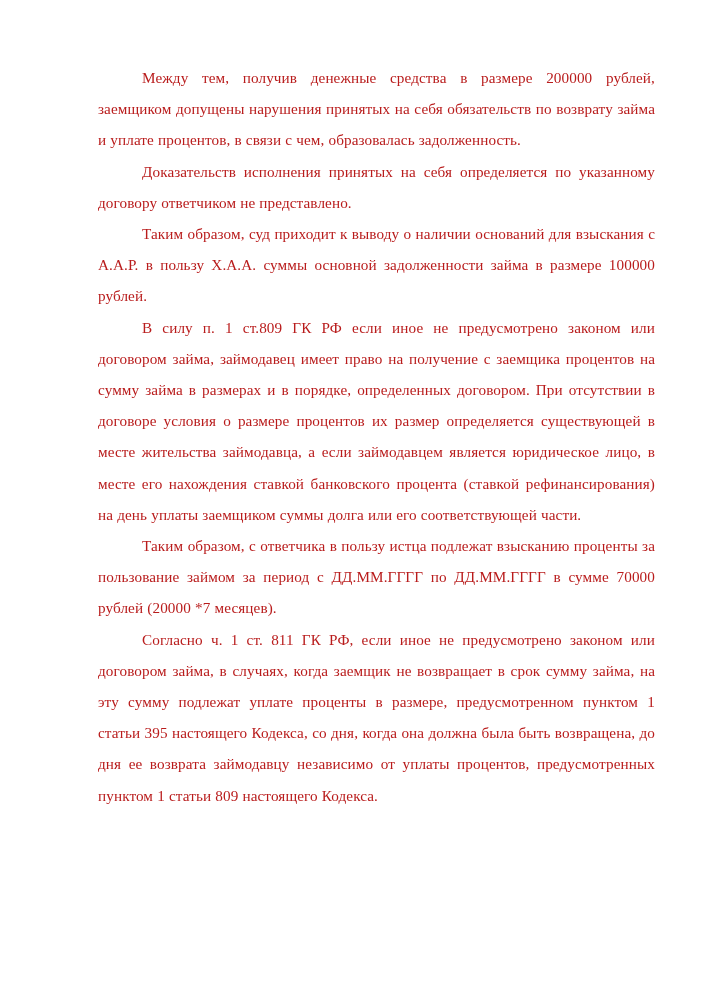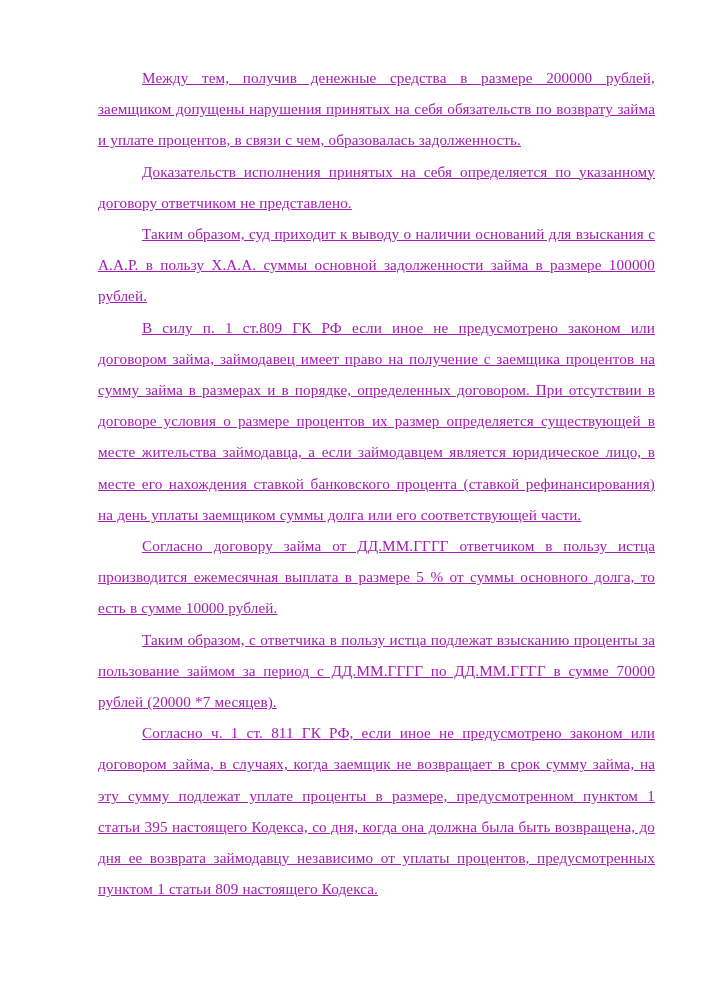--- a/index.html
+++ b/index.html
@@ -26,33 +26,31 @@
   }
   p.para {
     margin: 0 0 0 0;
     text-indent: 44px;
     text-align: justify;
     text-justify: inter-word;
     font-size: 15.2px;
     line-height: 31.2px;
     letter-spacing: 0.1px;
     word-spacing: 0.2px;
-    color: #a21caf;
-    text-decoration: underline;
+    color: #b91c1c;
   }
   p.para:last-child {
     margin-bottom: 12px;
   }
 </style>
 </head>
 <body>
 
 <div class="page">
   <div class="doc-body">
     <p class="para">Между тем, получив денежные средства в размере 200000 рублей, заемщиком допущены нарушения принятых на себя обязательств по возврату займа и уплате процентов, в связи с чем, образовалась задолженность.</p>
     <p class="para">Доказательств исполнения принятых на себя определяется по указанному договору ответчиком не представлено.</p>
     <p class="para">Таким образом, суд приходит к выводу о наличии оснований для взыскания с А.А.Р. в пользу Х.А.А. суммы основной задолженности займа в размере 100000 рублей.</p>
     <p class="para">В силу п. 1 ст.809 ГК РФ если иное не предусмотрено законом или договором займа, займодавец имеет право на получение с заемщика процентов на сумму займа в размерах и в порядке, определенных договором. При отсутствии в договоре условия о размере процентов их размер определяется существующей в месте жительства займодавца, а если займодавцем является юридическое лицо, в месте его нахождения ставкой банковского процента (ставкой рефинансирования) на день уплаты заемщиком суммы долга или его соответствующей части.</p>
-    <p class="para">Согласно договору займа от ДД.ММ.ГГГГ ответчиком в пользу истца производится ежемесячная выплата в размере 5 % от суммы основного долга, то есть в сумме 10000 рублей.</p>
     <p class="para">Таким образом, с ответчика в пользу истца подлежат взысканию проценты за пользование займом за период с ДД.ММ.ГГГГ по ДД.ММ.ГГГГ в сумме 70000 рублей (20000 *7 месяцев).</p>
     <p class="para">Согласно ч. 1 ст. 811 ГК РФ, если иное не предусмотрено законом или договором займа, в случаях, когда заемщик не возвращает в срок сумму займа, на эту сумму подлежат уплате проценты в размере, предусмотренном пунктом 1 статьи 395 настоящего Кодекса, со дня, когда она должна была быть возвращена, до дня ее возврата займодавцу независимо от уплаты процентов, предусмотренных пунктом 1 статьи 809 настоящего Кодекса.</p>
   </div>
 </div>
 
 </body></html>

